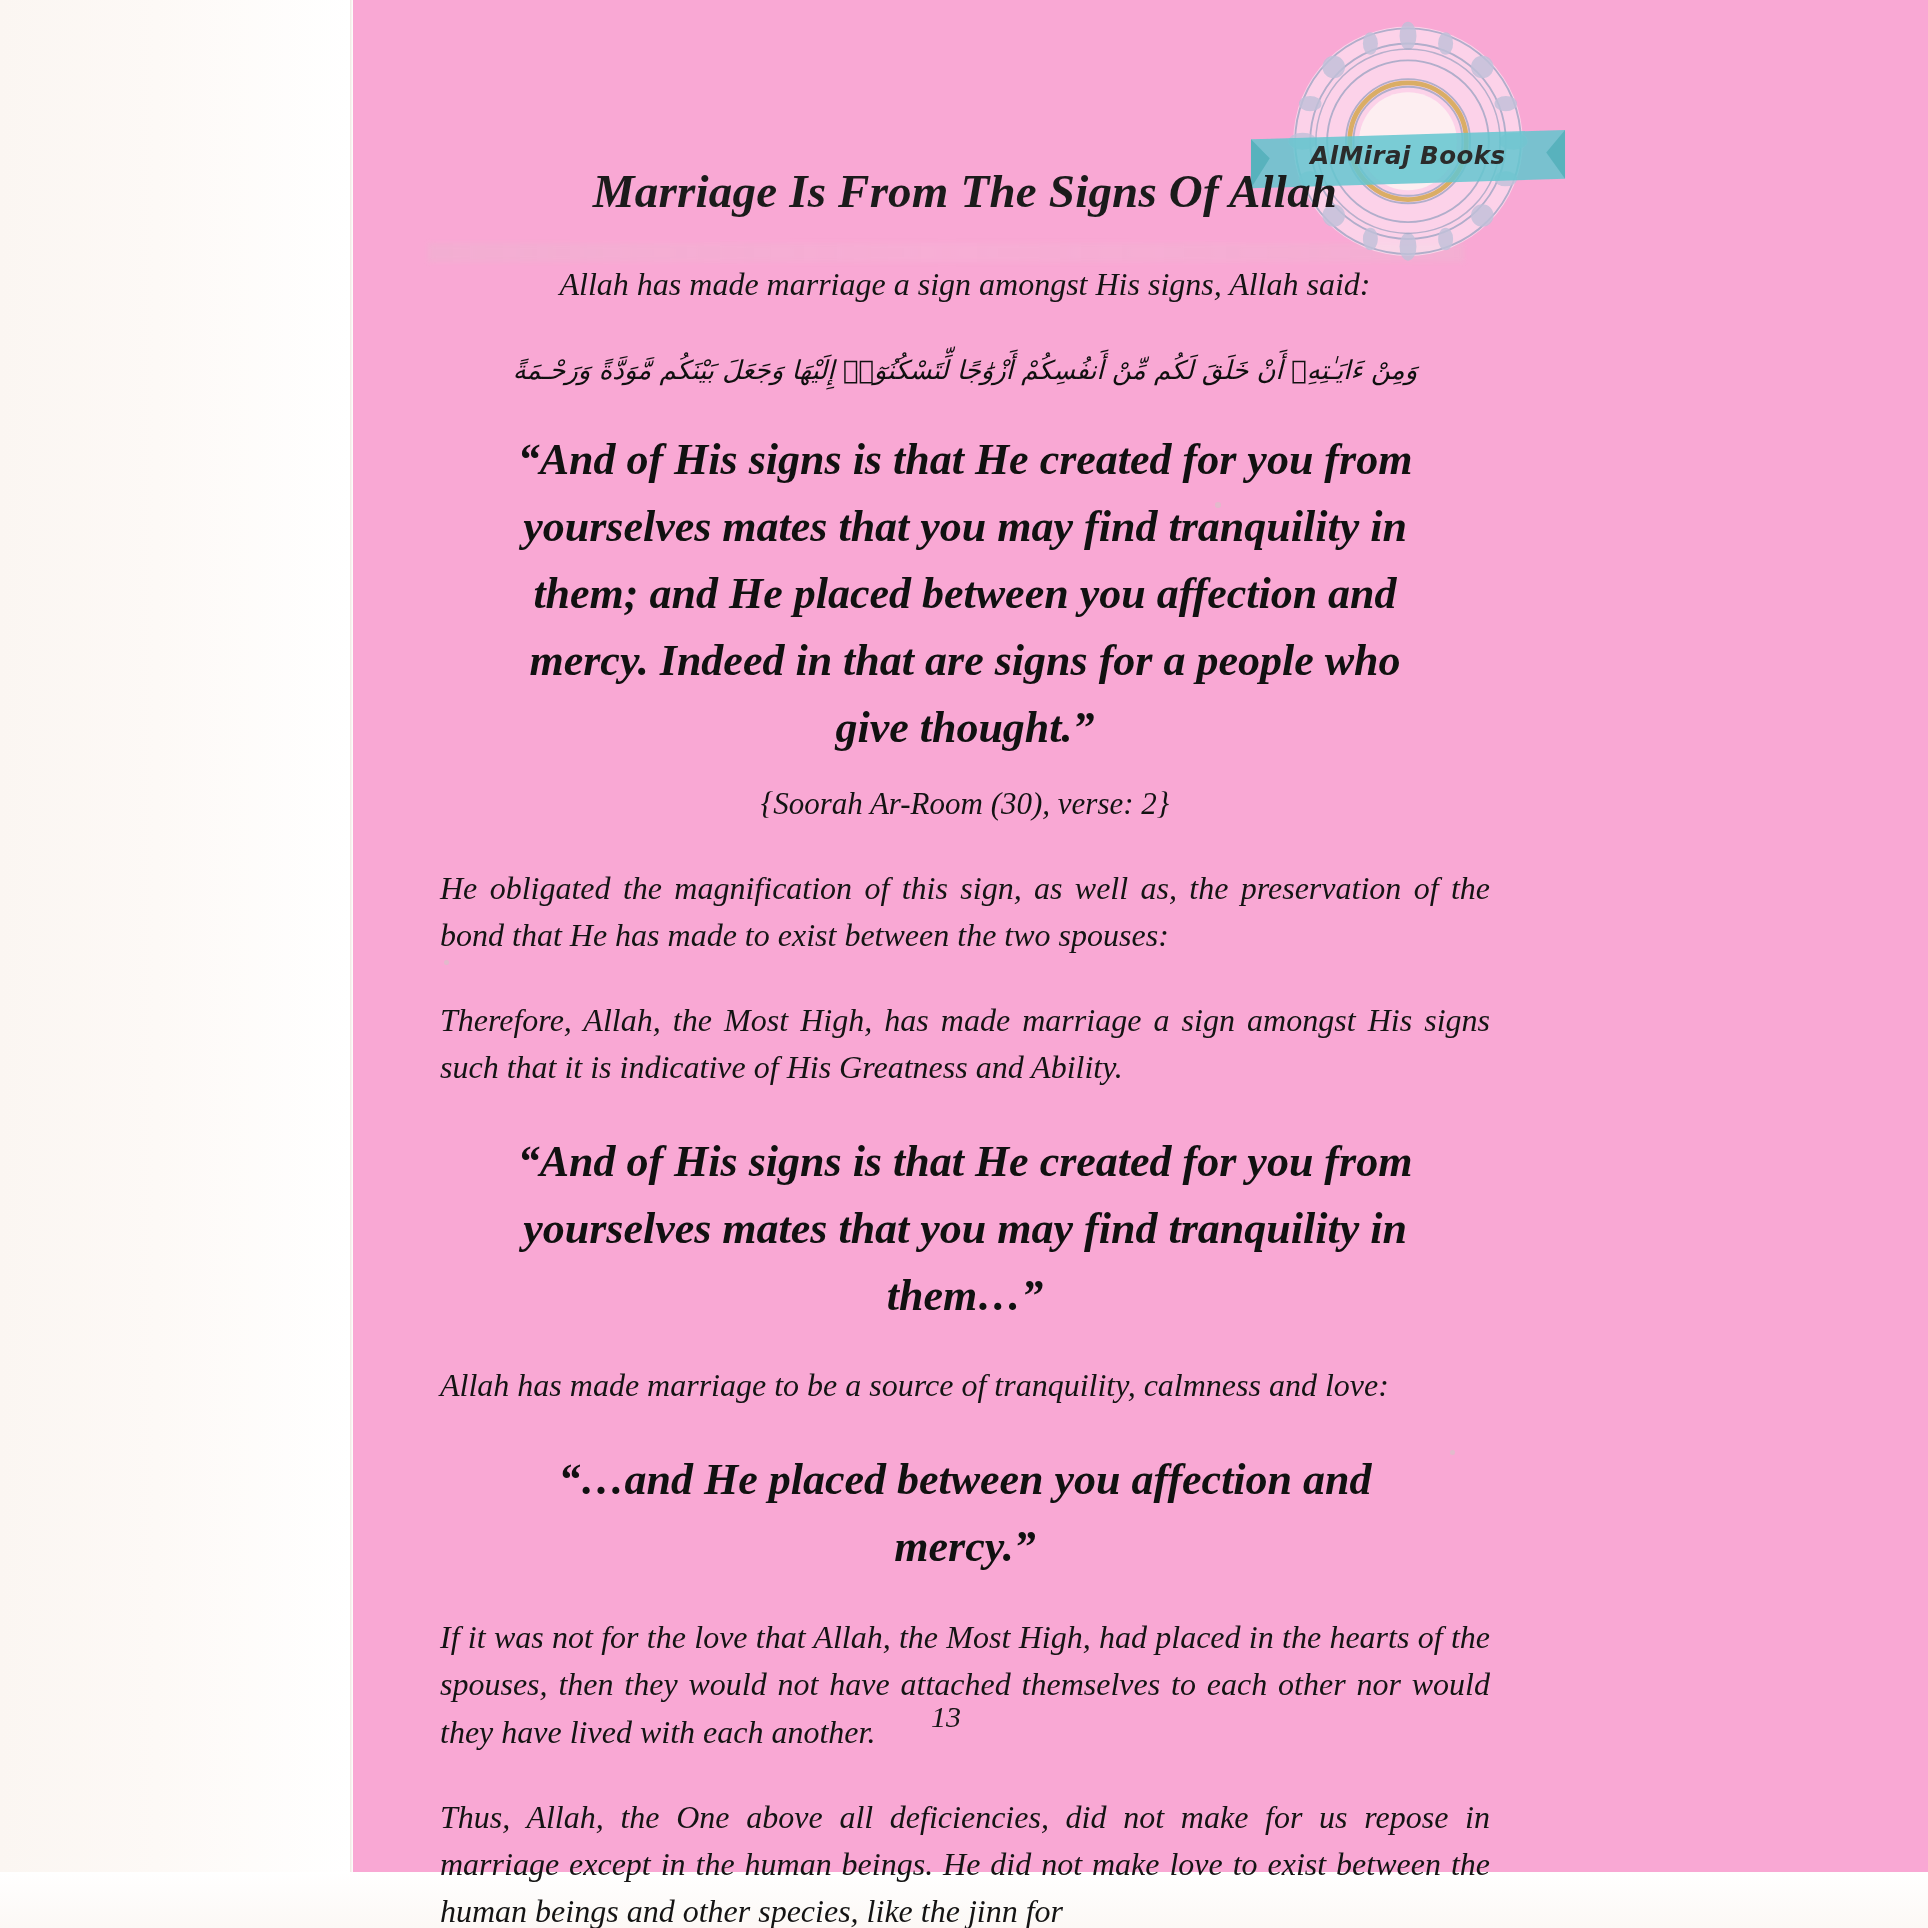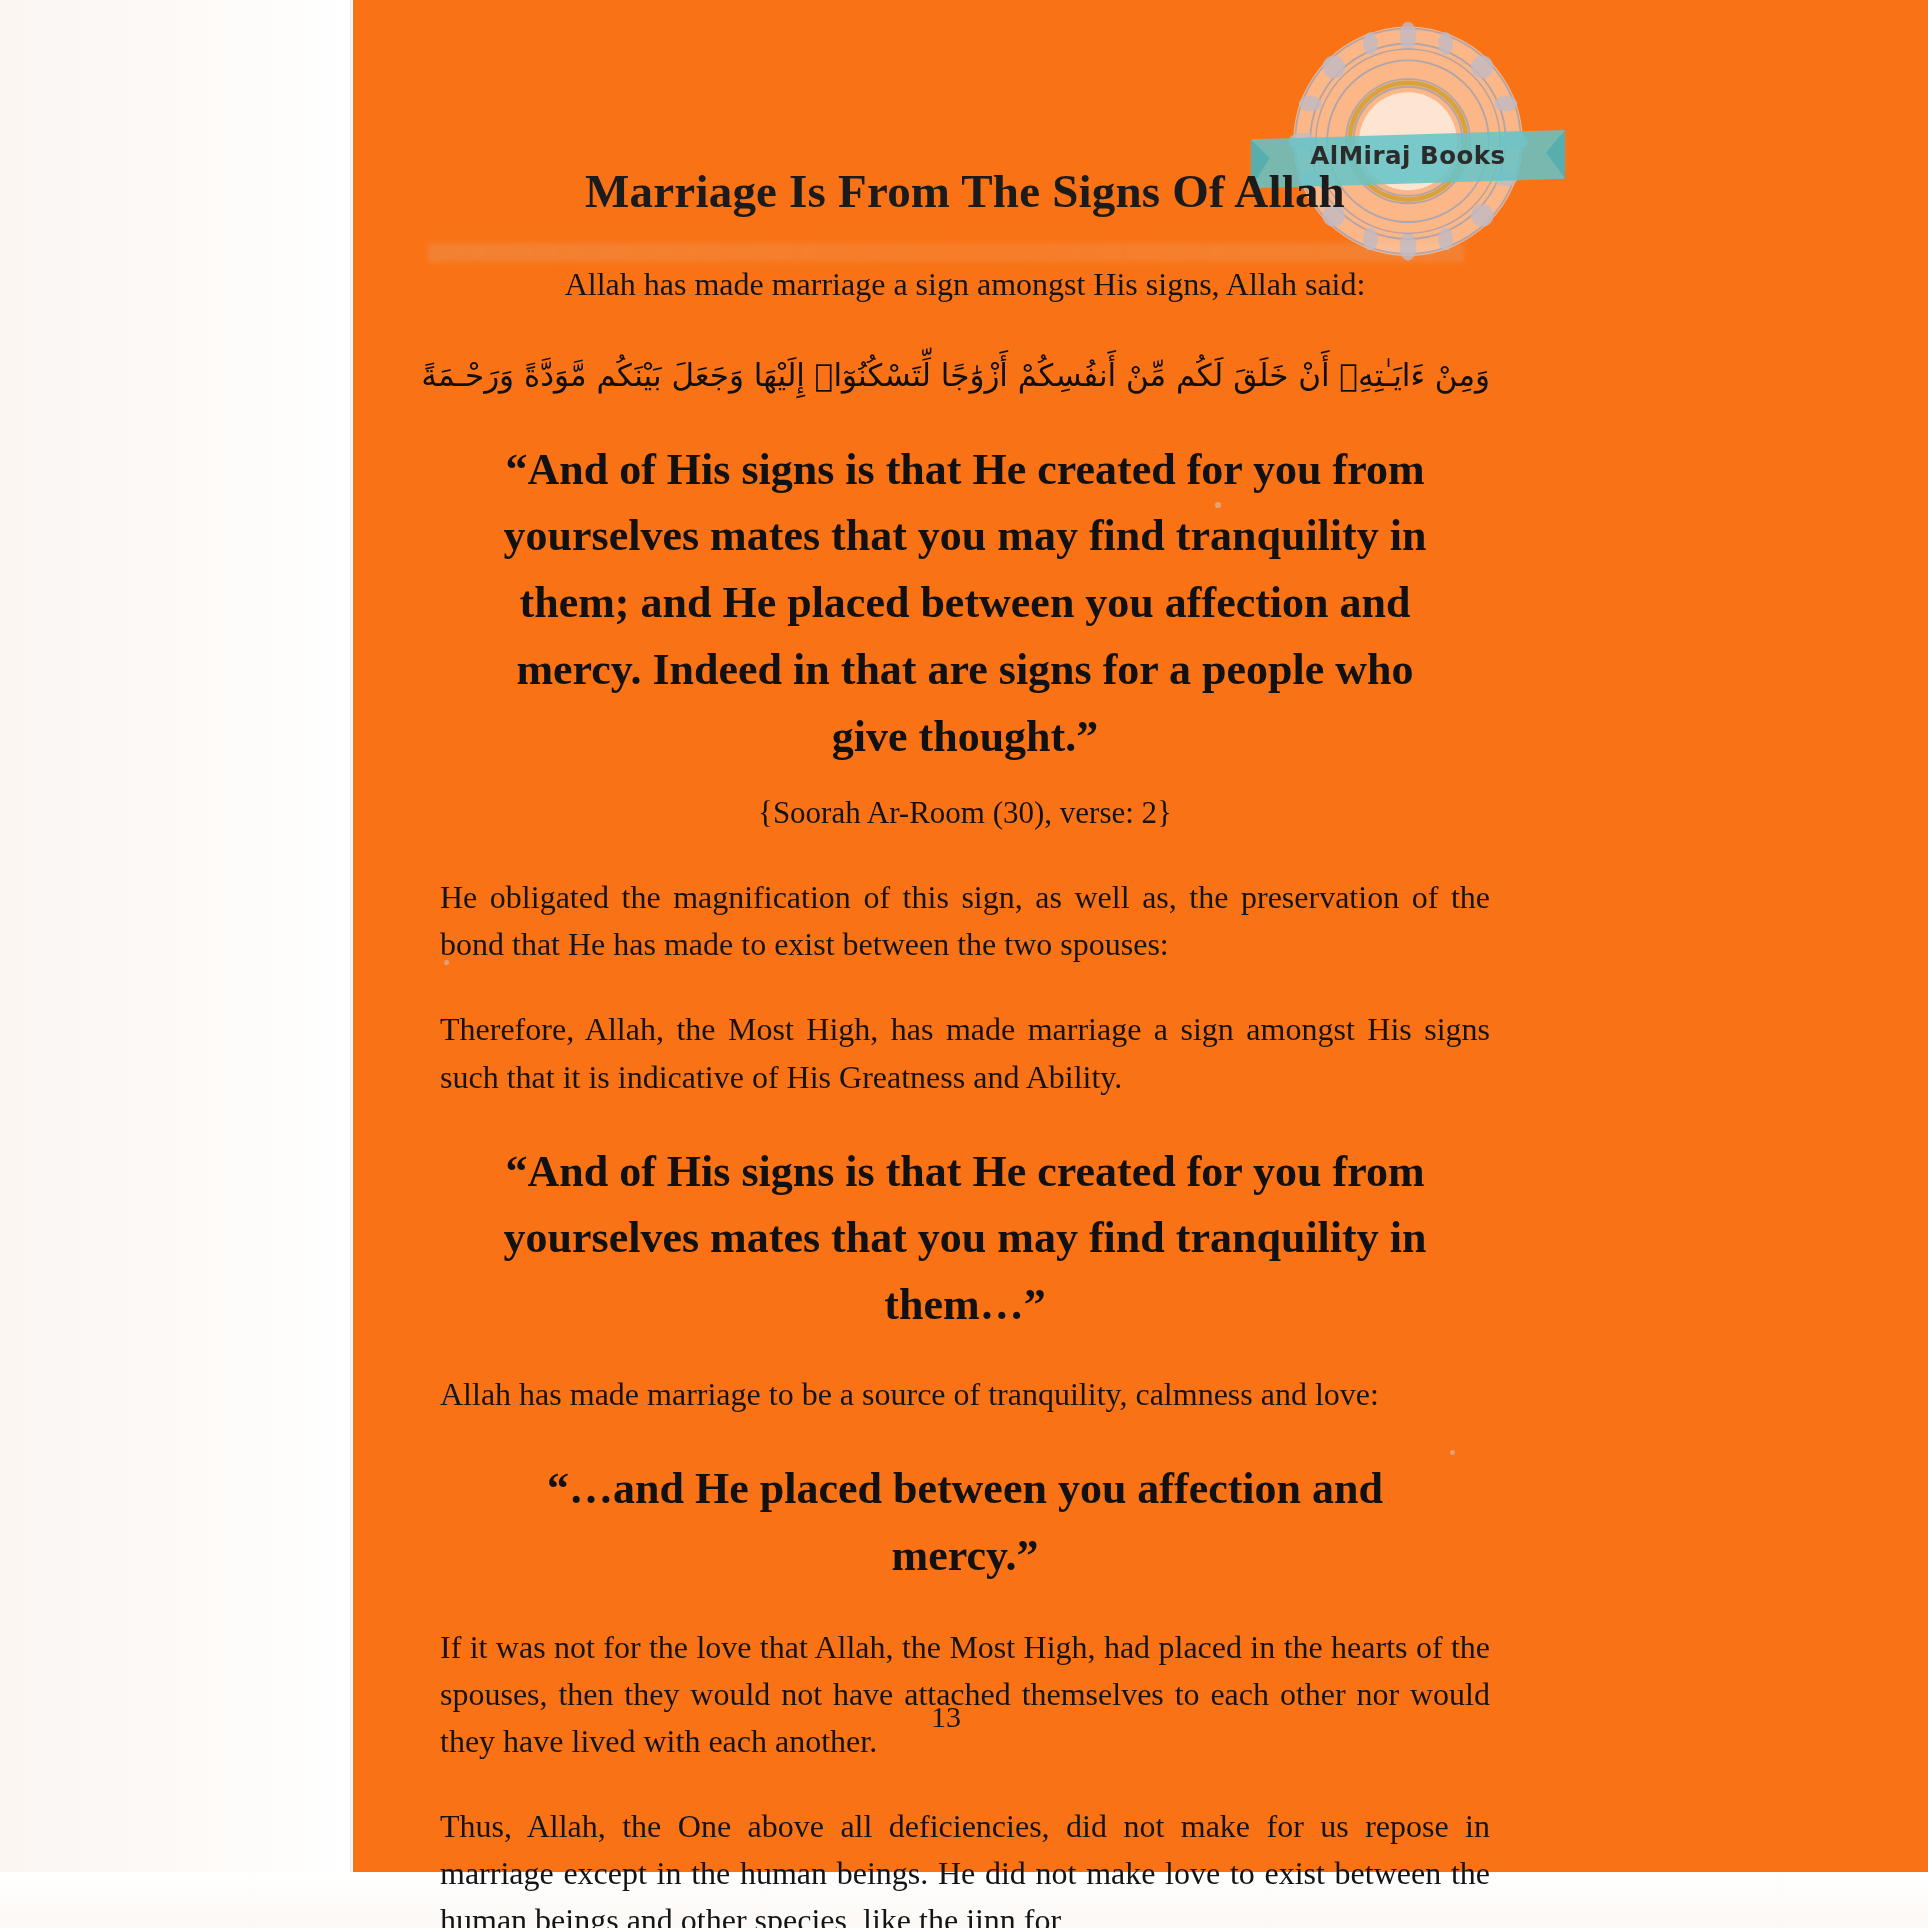--- a/index.html
+++ b/index.html
@@ -12,21 +12,22 @@
     background: #ffffff;
     font-family: "Liberation Serif", serif;
     overflow: hidden;
   }
 
   
   #page {
     position: relative;
     width: 1928px;
     height: 1928px;
-    background: #f97316;
+    background: #f9a8d4;
+    font-style: italic;
   }
 
   
   .scan-left-edge {
     position: absolute;
     left: 0;
     top: 0;
     width: 350px;
     height: 1928px;
     background: linear-gradient(90deg, #fbf6f2 0%, #fdf9f6 45%, #ffffff 100%);
@@ -82,21 +83,21 @@
 
   
   .ayah {
     direction: rtl;
     text-align: center;
     font-family: "DejaVu Sans", sans-serif;
     color: #101010;
     margin: 5.6px 0 32px 0;
   }
   .ayah .line1 {
-    font-size: 31px;
+    font-size: 26px;
     line-height: 1.9;
     letter-spacing: 0.5px;
     white-space: nowrap;
   }
   .ayah .line2 {
     font-size: 26px;
     line-height: 1.9;
     letter-spacing: 0.5px;
   }
 

